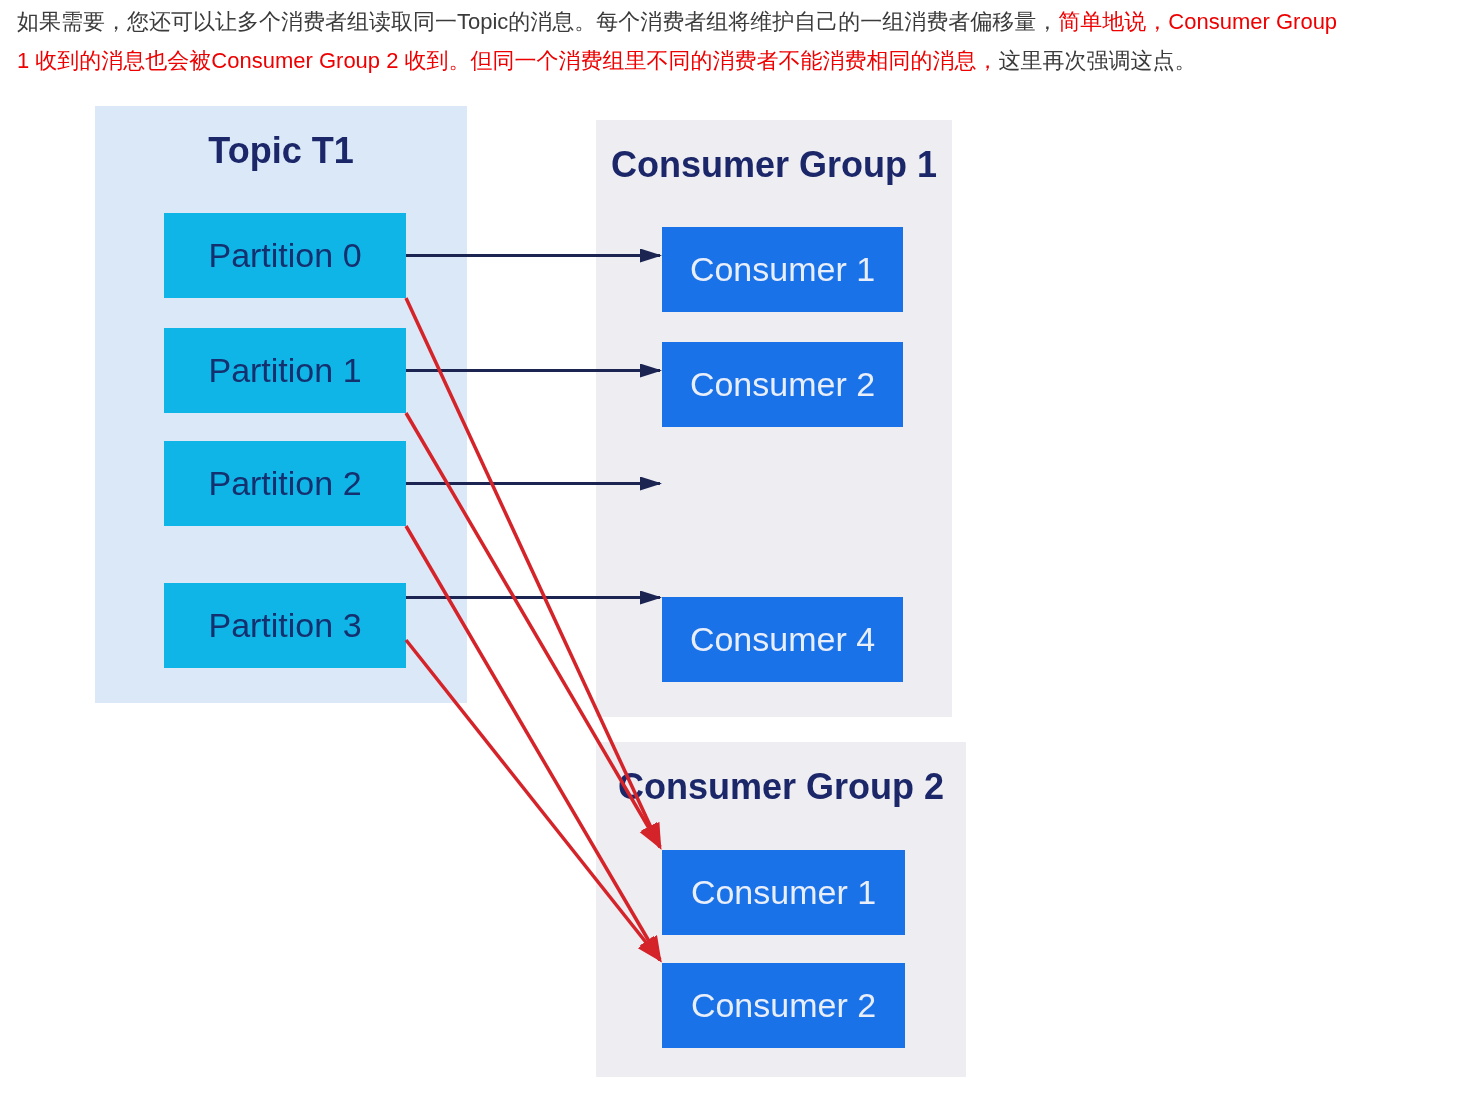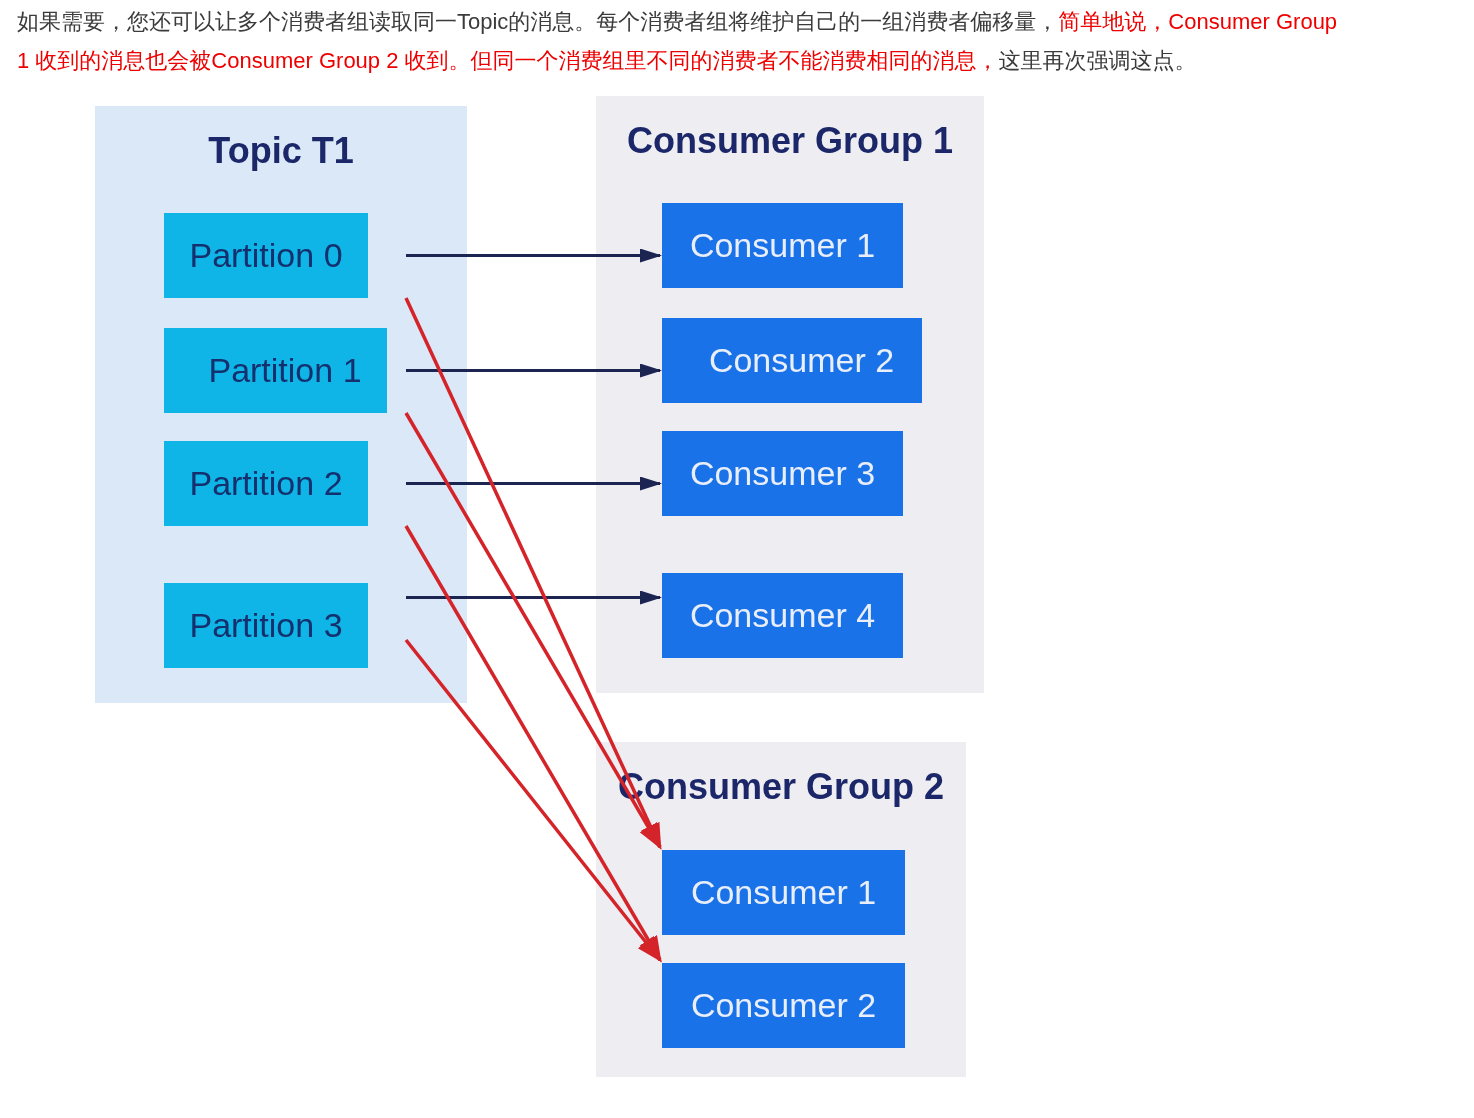--- a/index.html
+++ b/index.html
@@ -14,38 +14,38 @@
     position:absolute;left:8px;top:2px;width:1462px;
     font-size:22px;line-height:39px;color:var(--text-color,#3b3b3b);margin-left:9px;
   }
   .para-line{white-space:nowrap;}
   .t-red{color:var(--emphasis-color,#ee0000);}
 
   
   .diagram{position:absolute;left:0;top:0;width:1474px;height:1118px;}
   .panel{position:absolute;}
   .panel-topic{left:95px;top:106px;width:372px;height:597px;background:var(--topic-bg,#dbe8f8);text-decoration:underline;}
-  .panel-group1{left:596px;top:96px;width:388px;height:597px;background:var(--group-bg,#ededf2);}
+  .panel-group1{left:596px;top:120px;width:356px;height:597px;background:var(--group-bg,#ededf2);}
   .panel-group2{left:596px;top:742px;width:370px;height:335px;background:var(--group-bg,#ededf2);}
   .panel-title{
     position:absolute;left:0;top:24px;width:100%;text-align:center;
     font-size:36px;font-weight:bold;color:var(--title-text,#1b2768);
     letter-spacing:0px;
   }
 
   
   .node{
-    position:absolute;width:204px;height:85px;
+    position:absolute;width:242px;height:85px;
     display:flex;align-items:center;justify-content:center;
     font-size:34px;
   }
   .partition{left:69px;background:var(--partition-fill,#0fb5e6);color:var(--partition-text,#15306e);}
   .consumer{left:66px;width:241px;background:var(--consumer-fill,#1a72e8);color:var(--consumer-text,#e9eefb);}
   .g2 .consumer{width:243px;}
-  .row0{top:107px;} .row1{top:222px;padding-left:19px;} .row2{top:335px;} .row3{top:449px;margin-top:28px;}
+  .row0{top:107px;} .row1{top:222px;} .row2{top:335px;} .row3{top:449px;margin-top:28px;}
   .g2row0{top:108px;} .g2row1{top:221px;}
 
   
   #arrow-layer{position:absolute;left:0;top:0;pointer-events:none;}
   .conn-assign{stroke:var(--assign-arrow,#1c2452);stroke-width:3;}
   .conn-broadcast{stroke:var(--broadcast-arrow,#d42329);stroke-width:3.5;}
 </style>
 </head>
 <body>
 
@@ -65,21 +65,20 @@
     <div class="node partition row0">Partition 0</div>
     <div class="node partition row1">Partition 1</div>
     <div class="node partition row2">Partition 2</div>
     <div class="node partition row3">Partition 3</div>
   </div>
 
   <div class="panel panel-group1">
     <div class="panel-title">Consumer Group 1</div>
     <div class="node consumer row0">Consumer 1</div>
     <div class="node consumer row1">Consumer 2</div>
-    <div class="node consumer row2">Consumer 3</div>
     <div class="node consumer row3">Consumer 4</div>
   </div>
 
   <div class="panel panel-group2 g2">
     <div class="panel-title">Consumer Group 2</div>
     <div class="node consumer g2row0">Consumer 1</div>
     <div class="node consumer g2row1">Consumer 2</div>
   </div>
 
   <svg id="arrow-layer" width="1474" height="1118" viewBox="0 0 1474 1118">

